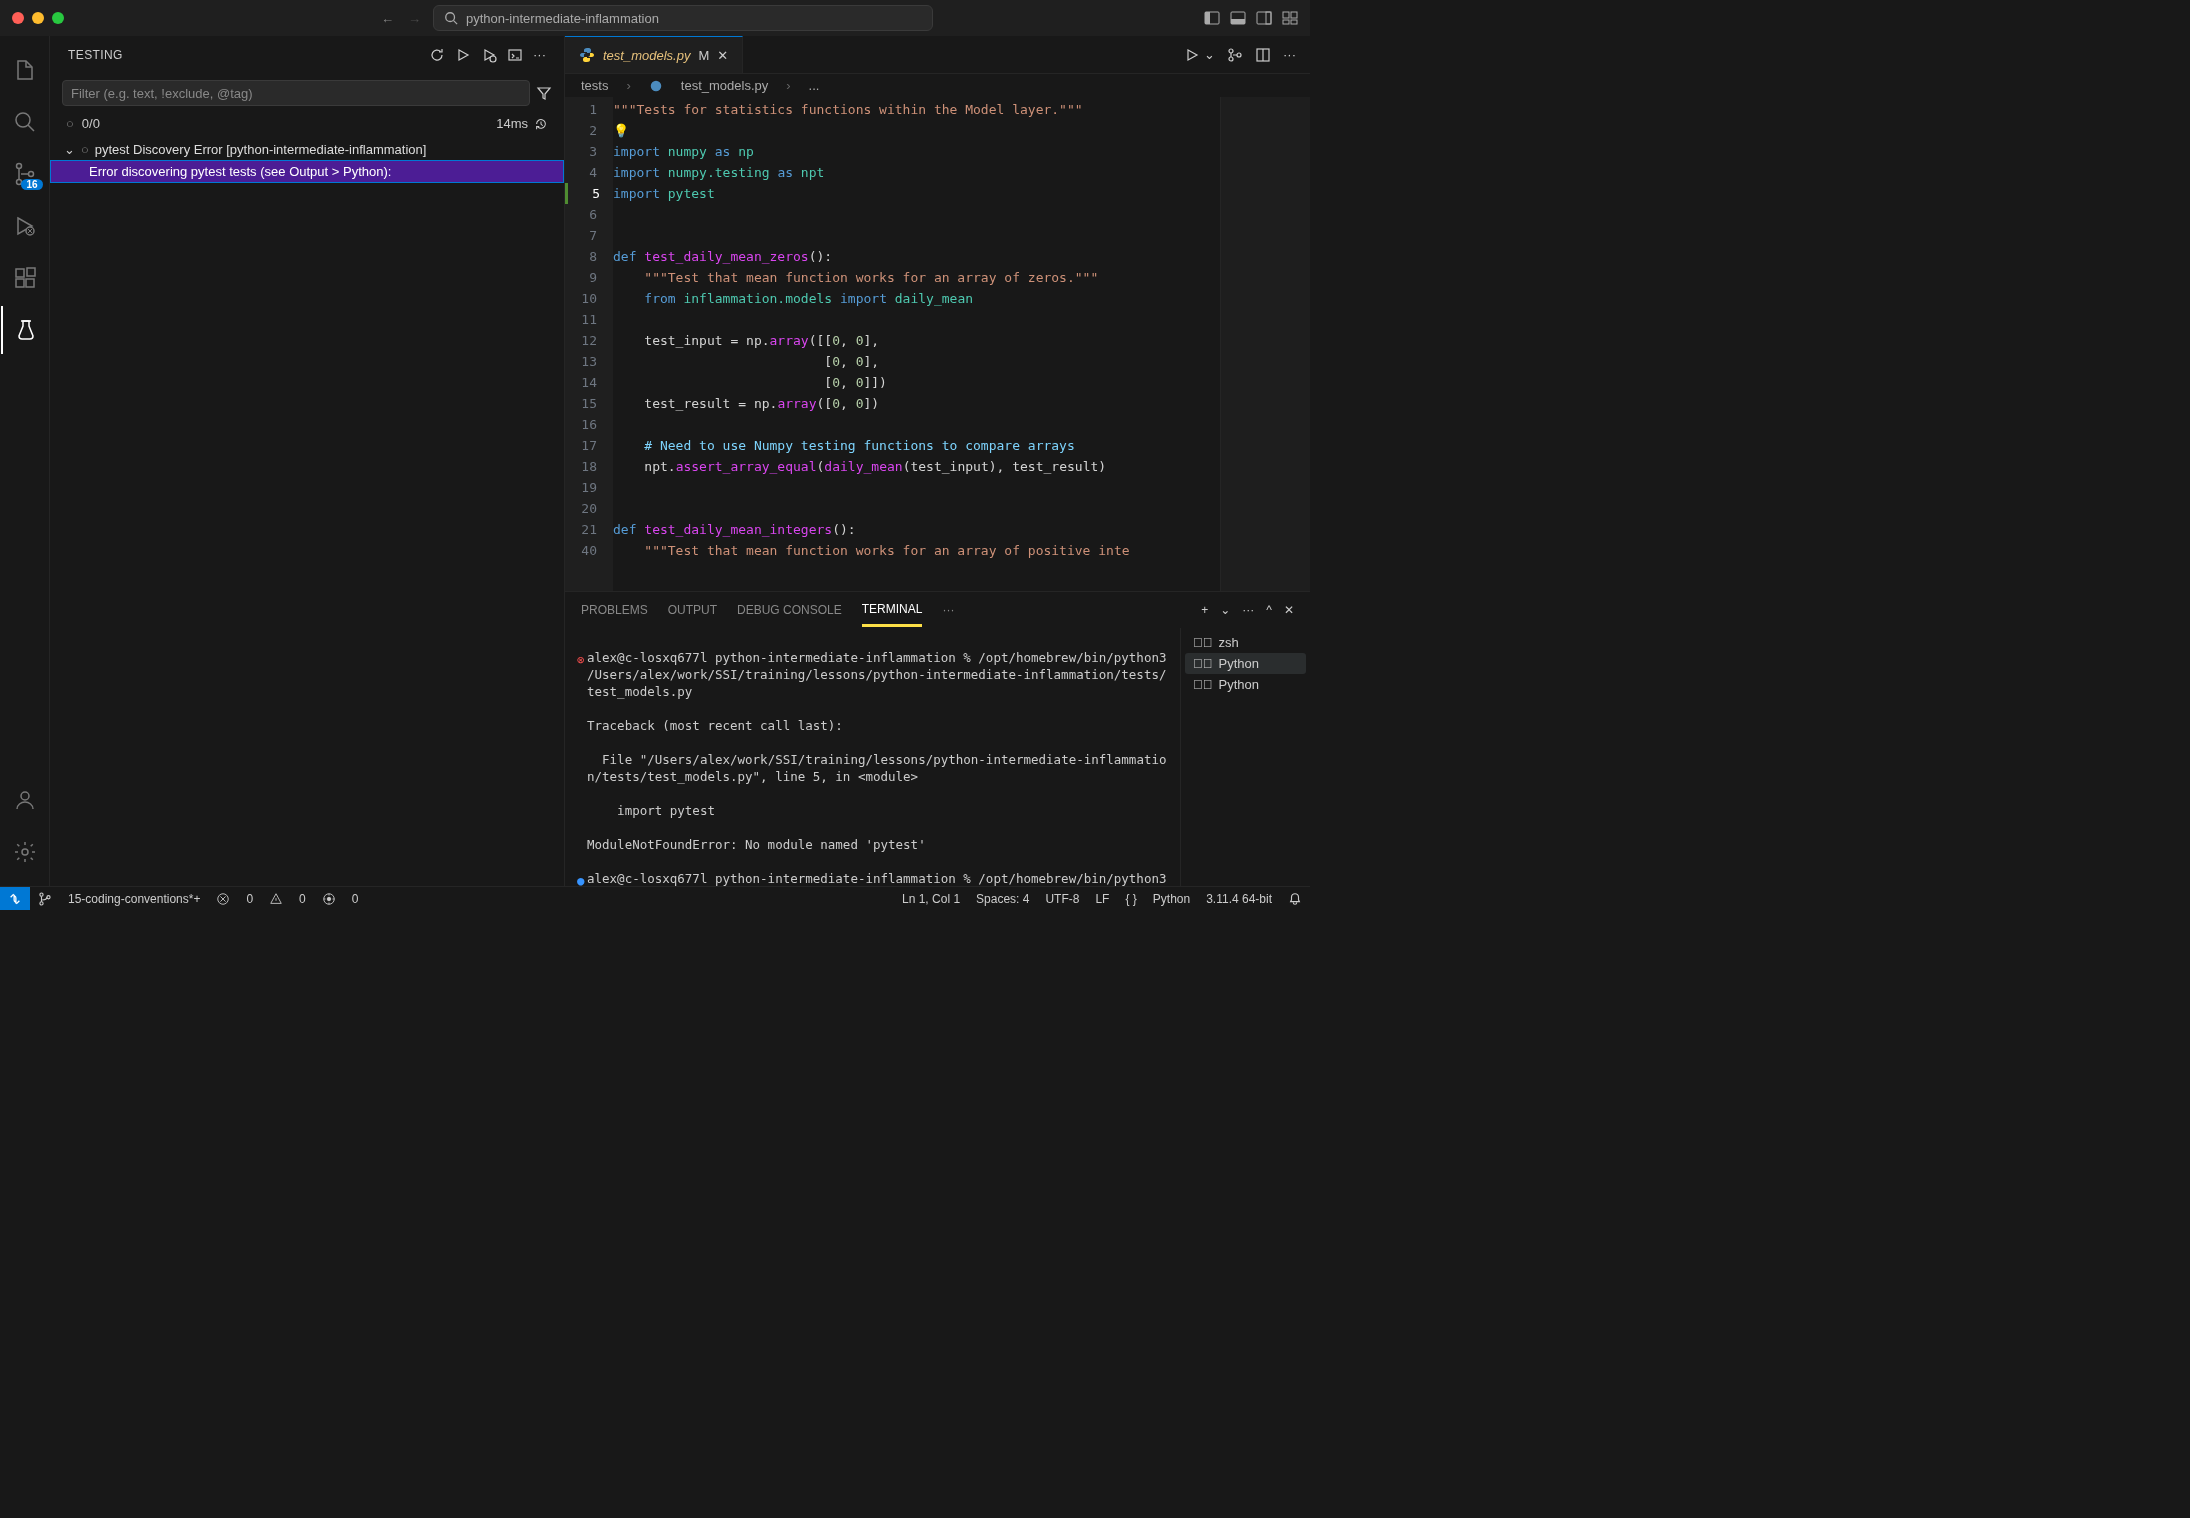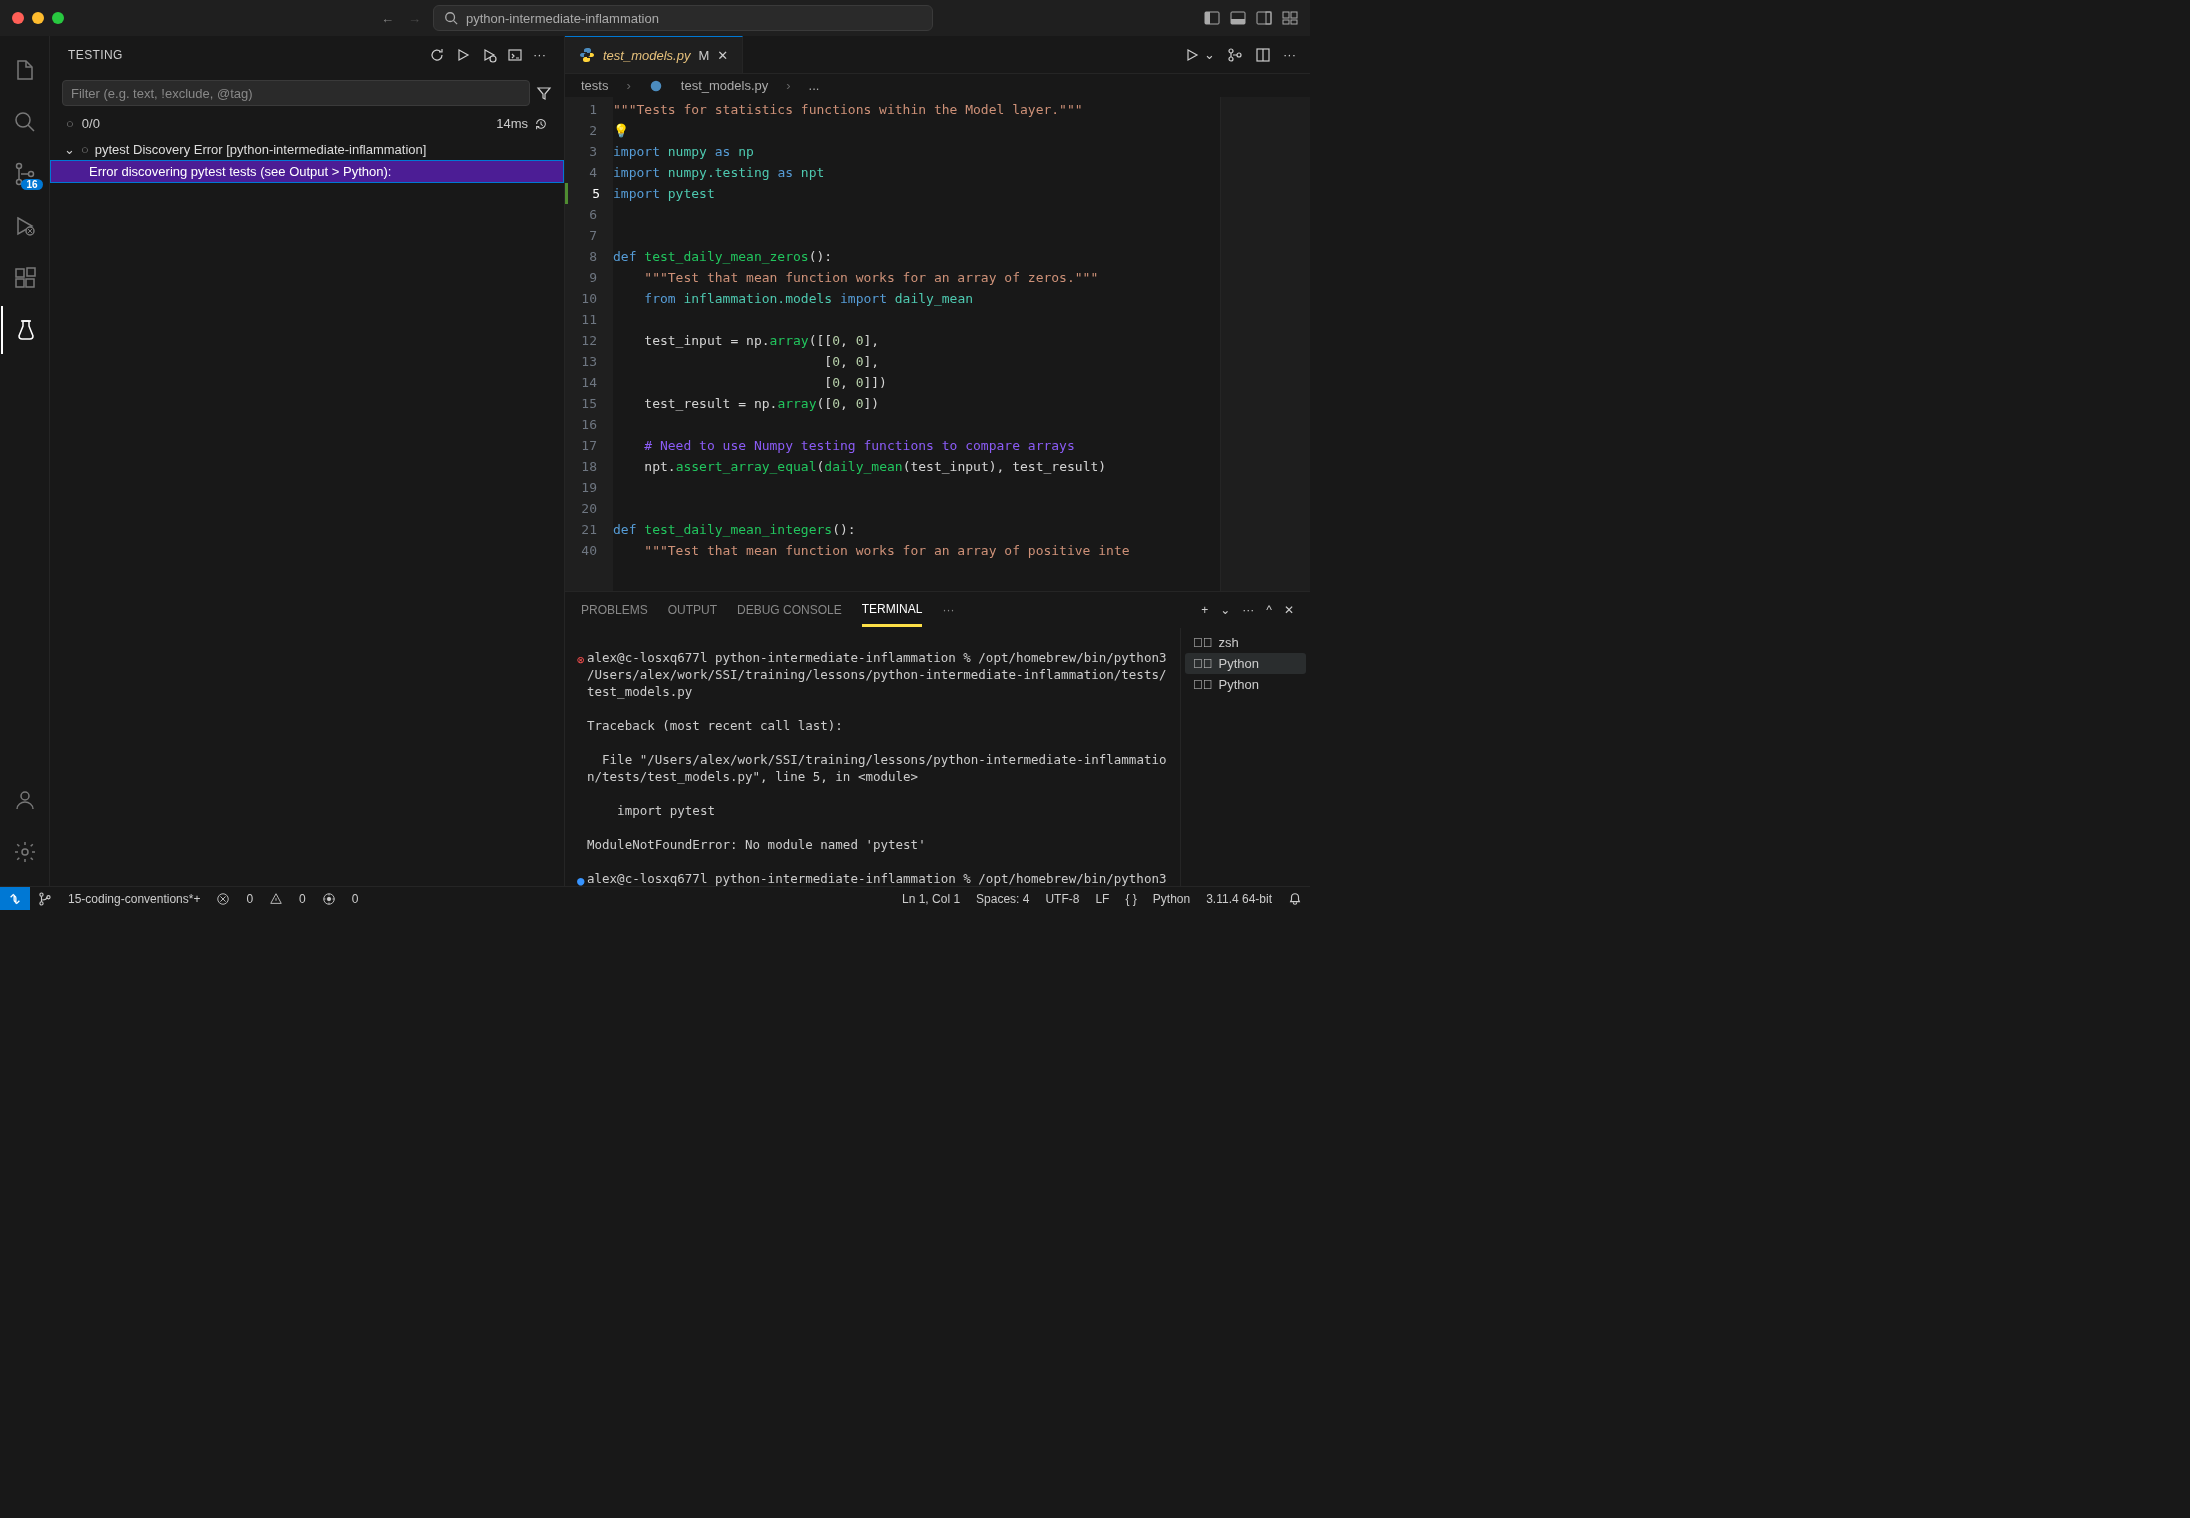--- a/index.html
+++ b/index.html
@@ -42,21 +42,21 @@
 .tab-close{color:#ccc;cursor:pointer}
 .tabs-right{margin-left:auto;display:flex;align-items:center;gap:12px;padding:0 14px;color:#ccc}
 .tabs-right span{cursor:pointer}
 .breadcrumb{padding:4px 16px;color:#aaa;font-size:13px;display:flex;gap:18px;align-items:center}
 .breadcrumb .sep{color:#666}
 .editor-wrap{flex:1;display:flex;overflow:hidden;position:relative}
 .gutter{width:48px;background:#1f1f1f;color:#6e7681;text-align:right;padding-right:16px;font-family:'SF Mono',Menlo,Consolas,monospace;font-size:13px;line-height:21px;padding-top:2px}
 .gutter .gmod{border-left:3px solid #4f8c31;padding-right:0;margin-right:-3px}
 .code{flex:1;font-family:'SF Mono',Menlo,Consolas,monospace;font-size:13px;line-height:21px;white-space:pre;color:#d4d4d4;padding-top:2px;overflow:hidden}
 .minimap{width:90px;background:#1e1e1e;border-left:1px solid #252525}
-.s{color:#ce9178}.k{color:#569cd6}.f{color:#22c55e}.n{color:#b5cea8}.c{color:#8b5cf6}.t{color:#4ec9b0}
+.s{color:#ce9178}.k{color:#569cd6}.f{color:#d946ef}.n{color:#b5cea8}.c{color:#7dd3fc}.t{color:#4ec9b0}
 .panel{height:295px;border-top:1px solid #252525;display:flex;flex-direction:column}
 .panel-tabs{height:36px;display:flex;align-items:center;padding:0 16px;gap:20px;font-size:12px}
 .panel-tab{color:#888;cursor:pointer;padding:8px 0}
 .panel-tab.active{color:#fff;border-bottom:3px solid #fde047}
 .panel-actions{margin-left:auto;display:flex;gap:12px;color:#ccc}
 .panel-actions span{cursor:pointer}
 .panel-body{flex:1;display:flex;overflow:hidden}
 .terminal{flex:1;font-family:'SF Mono',Menlo,Consolas,monospace;font-size:12.5px;line-height:17px;padding:4px 12px;white-space:pre-wrap;word-break:break-all;color:#ccc;overflow:hidden}
 .term-list{width:130px;border-left:1px solid #252525;padding:4px}
 .term-item{display:flex;align-items:center;gap:6px;padding:3px 8px;color:#ccc;cursor:pointer;border-radius:3px}

